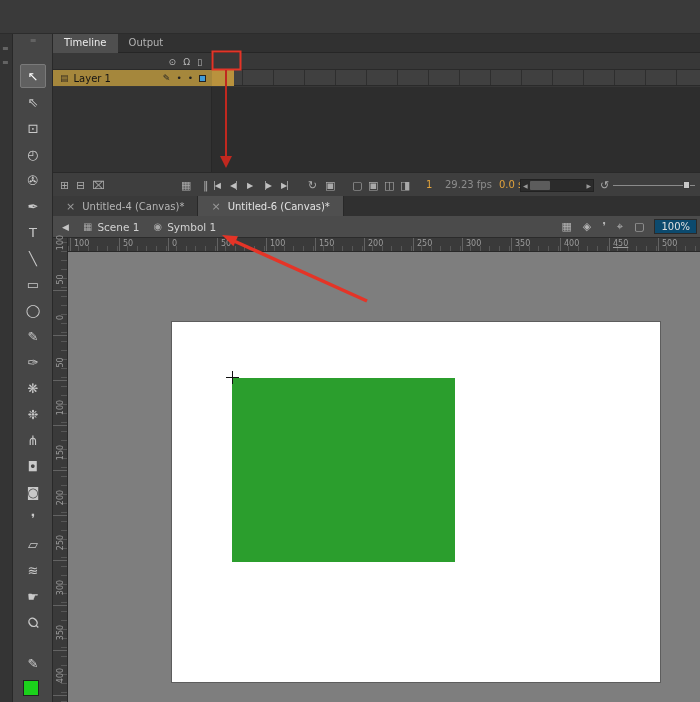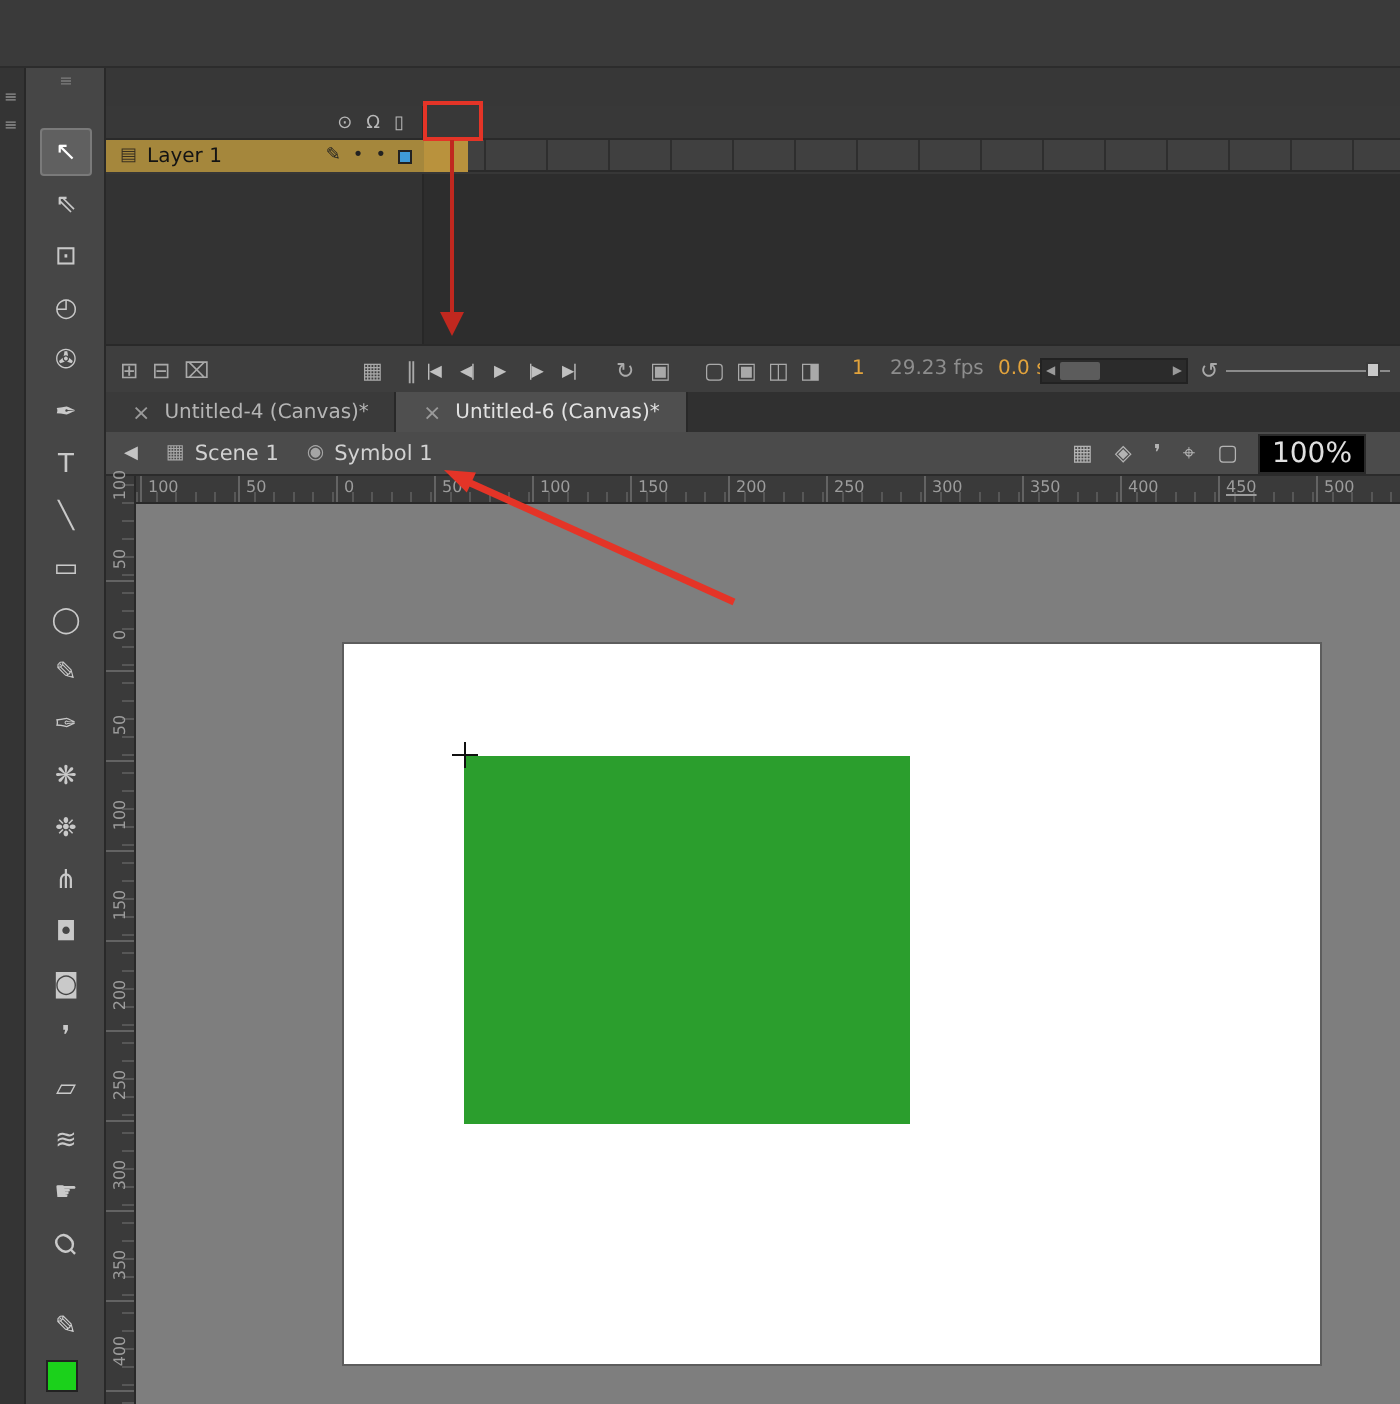--- a/index.html
+++ b/index.html
@@ -61,21 +61,21 @@
   .doc-tab.active { background:#4f4f4f; color:#e2e2e2; }
   .tab-close { font-size:11px; color:#9a9a9a; cursor:pointer; }
 
   .edit-bar { position:absolute; left:53px; top:216px; width:647px; height:22px; background:#4b4b4b; border-bottom:1px solid #2b2b2b; display:flex; align-items:center; font-size:10.5px; color:#d2d2d2; }
   .eb-back { margin-left:9px; font-size:9px; color:#c4c4c4; cursor:pointer; }
   .eb-crumb { display:flex; align-items:center; gap:5px; margin-left:14px; cursor:pointer; }
   .eb-ic { font-size:10px; color:#a5a5a5; }
   .eb-spacer { flex:1; }
   #eb-right-icons { display:flex; align-items:center; gap:11px; margin-right:10px; }
   #eb-right-icons span { font-size:11px; color:#b3b3b3; cursor:pointer; }
-  .eb-zoom { border:1px solid #2a2a2a; background:#000000; color:#e0e0e0; font-size:14px; padding:1px 6px; margin-right:17px; cursor:pointer; }
+  .eb-zoom { border:1px solid #2a2a2a; background:#0c4a6e; color:#e0e0e0; font-size:10px; padding:1px 6px; margin-right:3px; cursor:pointer; }
 
   .h-ruler { position:absolute; left:68px; top:238px; width:632px; height:14px; background:#3a3a3a; border-bottom:1px solid #292929;
     background-image:
       repeating-linear-gradient(90deg,#636363 0 1px,transparent 1px 49px),
       repeating-linear-gradient(90deg,#575757 0 1px,transparent 1px 9.8px);
     background-size:100% 100%,100% 5px;
     background-position:2px 0,0 bottom;
     background-repeat:no-repeat,no-repeat; }
   .h-label { position:absolute; top:1px; font-size:8px; color:#9c9c9c; }
 
@@ -176,20 +176,24 @@
       </div>
       <div class="tool" style="top: 550px;">
         <span>☛</span>
       </div>
       <div class="tool tool-zoom" style="top: 576px;">
         <span>Ϙ</span>
       </div>
     </div>
 
   <div class="tl-panel">
+    <div class="tl-tabs" id="tl-tabs">
+        <div class="tl-tab active">Timeline</div>
+        <div class="tl-tab">Output</div>
+      </div>
 
     <div class="tl-header">
       <div class="tl-header-left" id="hdr-icons">
           <span class="hdr-ic">⊙</span>
           <span class="hdr-ic">Ω</span>
           <span class="hdr-ic">▯</span>
         </div>
     </div>
 
     <div class="tl-layer-row">

